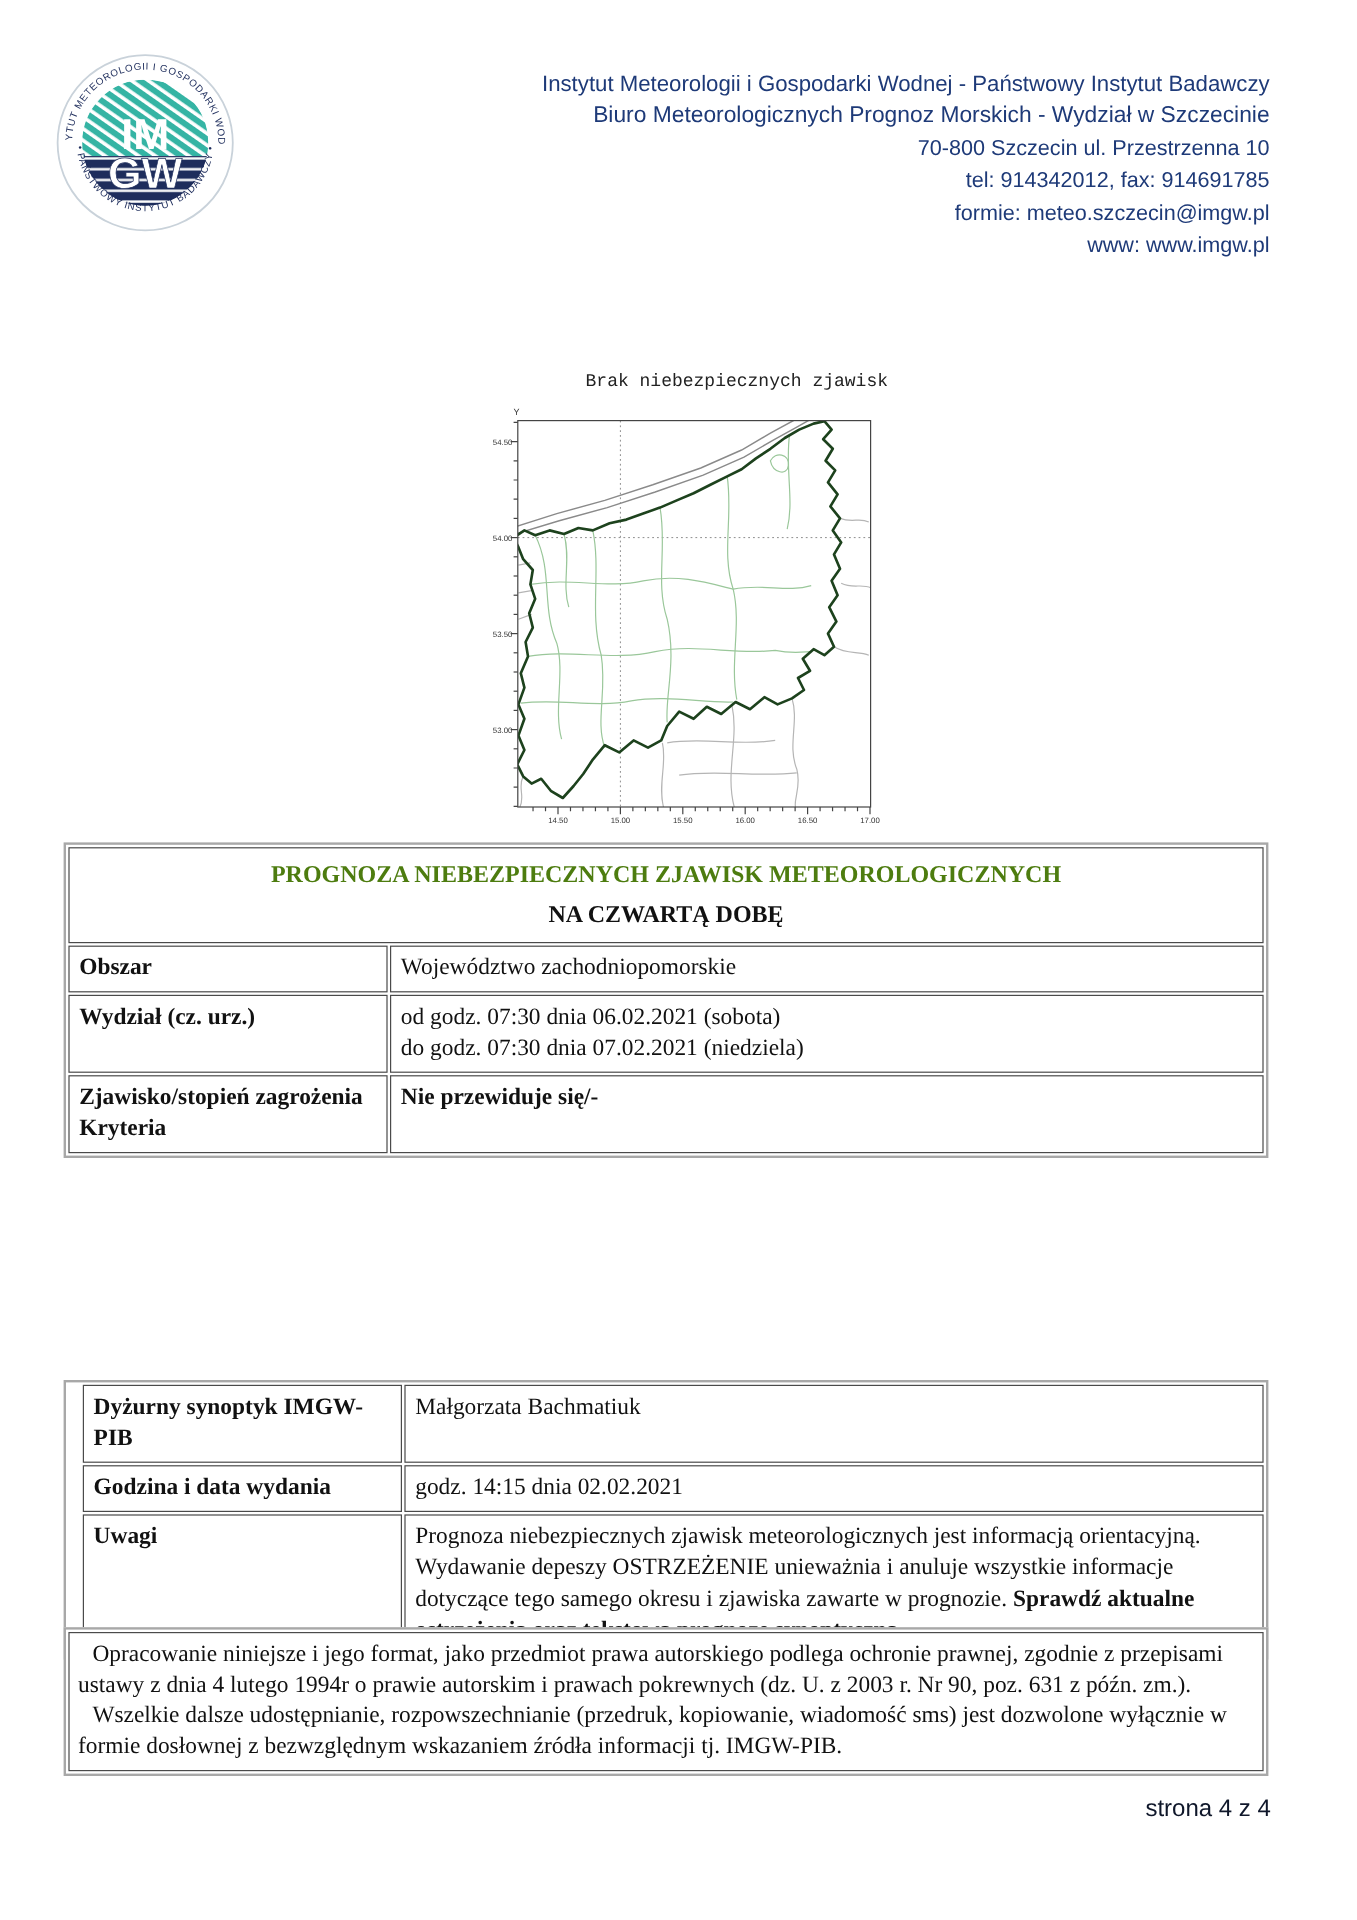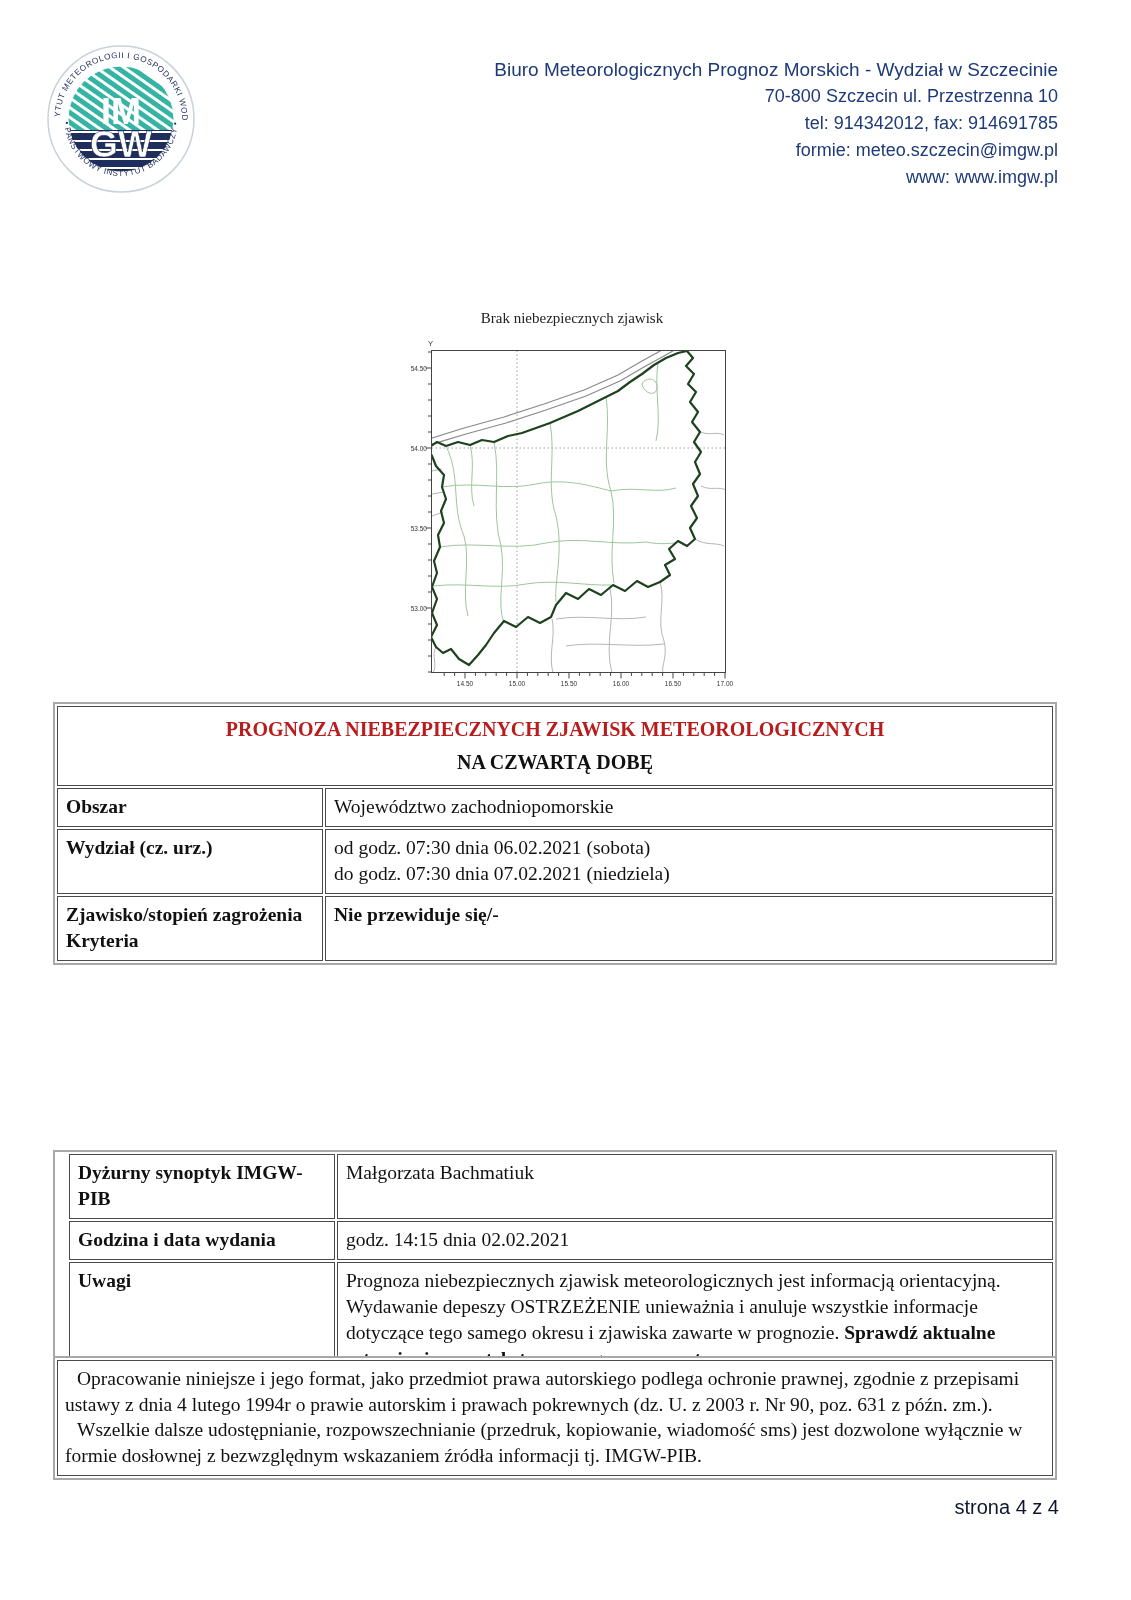--- a/index.html
+++ b/index.html
@@ -14,41 +14,41 @@
   .header-text {
     position:absolute; right:73px; top:56px; text-align:right;
     color:#1e3a78; font-family:"Liberation Sans", sans-serif;
   }
   .header-text div { height:27px; line-height:27px; font-size:18px; white-space:nowrap; }
   .header-text .l1 { font-size:18.5px; }
   .header-text .l2 { font-size:19px; font-weight:normal; }
 
   
   .map-block { position:absolute; left:404px; top:310px; width:336px; text-align:center; }
-  .map-title { font-family:Liberation Serif, serif; font-size:15px; color:#222; margin-bottom:7px; }
+  .map-title { font-family:Liberation Mono, monospace; font-size:15px; color:#222; margin-bottom:7px;text-align:right; }
   .map-svg { display:block; }
   .tick-label { font-family:"Liberation Sans", sans-serif; font-size:6.5px; fill:#333; }
   .axis-y-label { font-family:"Liberation Sans", sans-serif; font-size:7.5px; fill:#333; }
 
   
   table.doc {
     position:absolute; left:53px; width:1004px;
     border:2px solid #a8a8a8; border-spacing:2px; background:#fff;
     table-layout:fixed;
   }
   table.doc td {
     border:1px solid #4a4a4a; vertical-align:top;
     font-size:19.5px; line-height:26px; color:#111;
     padding:5px 8px 6px 8px; background:#fff;
   }
   td.lbl { font-weight:bold;font-family:Liberation Serif, serif; }
   .t1 { top:702px; }
   .t2 { top:1150px;padding-left:12px; }
   .title-cell { text-align:center; padding-top:9px !important; padding-bottom:10px !important; }
-  .title-red  { color:#b91c1c; font-weight:bold; font-size:20px; line-height:26px; }
+  .title-red  { color:#4d7c0f; font-weight:bold; font-size:20px; line-height:26px; }
   .title-blk  { color:#111; font-weight:bold; font-size:20px; line-height:26px; margin-top:7px; }
   .bold-val { font-weight:bold; }
 
   
   .copy-outer { position:absolute; left:53px; top:1356px; width:1004px; border:2px solid #a8a8a8; padding:2px; background:#fff; }
   .copy-inner { border:1px solid #4a4a4a; padding:5px 9px 7px 7px; font-size:19.5px; line-height:25.5px; color:#111; }
   .copy-inner p { text-indent:12px; }
 
   .page-num {
     position:absolute; right:72px; top:1496px;
@@ -88,20 +88,21 @@
       <text font-family="Liberation Sans, sans-serif" font-size="8.2" fill="#1e2d5c" letter-spacing="0.6">
         <textPath href="#arcTop" startOffset="50%" text-anchor="middle">INSTYTUT METEOROLOGII I GOSPODARKI WODNEJ</textPath>
       </text>
       <text font-family="Liberation Sans, sans-serif" font-size="8.2" fill="#1e2d5c" letter-spacing="0.6">
         <textPath href="#arcBot" startOffset="50%" text-anchor="middle">• PAŃSTWOWY INSTYTUT BADAWCZY •</textPath>
       </text>
     </svg>
   </div>
 
   <div class="header-text">
+    <div class="l1">Instytut Meteorologii i Gospodarki Wodnej - Państwowy Instytut Badawczy</div>
     <div class="l2">Biuro Meteorologicznych Prognoz Morskich - Wydział w Szczecinie</div>
     <div>70-800 Szczecin ul. Przestrzenna 10</div>
     <div>tel: 914342012, fax: 914691785</div>
     <div>formie: meteo.szczecin@imgw.pl</div>
     <div>www: www.imgw.pl</div>
   </div>
 
   <div class="map-block">
     <div class="map-title">Brak niebezpiecznych zjawisk</div>
     <svg class="map-svg" id="mapPlot" width="336" height="362" viewBox="0 0 336 362">

